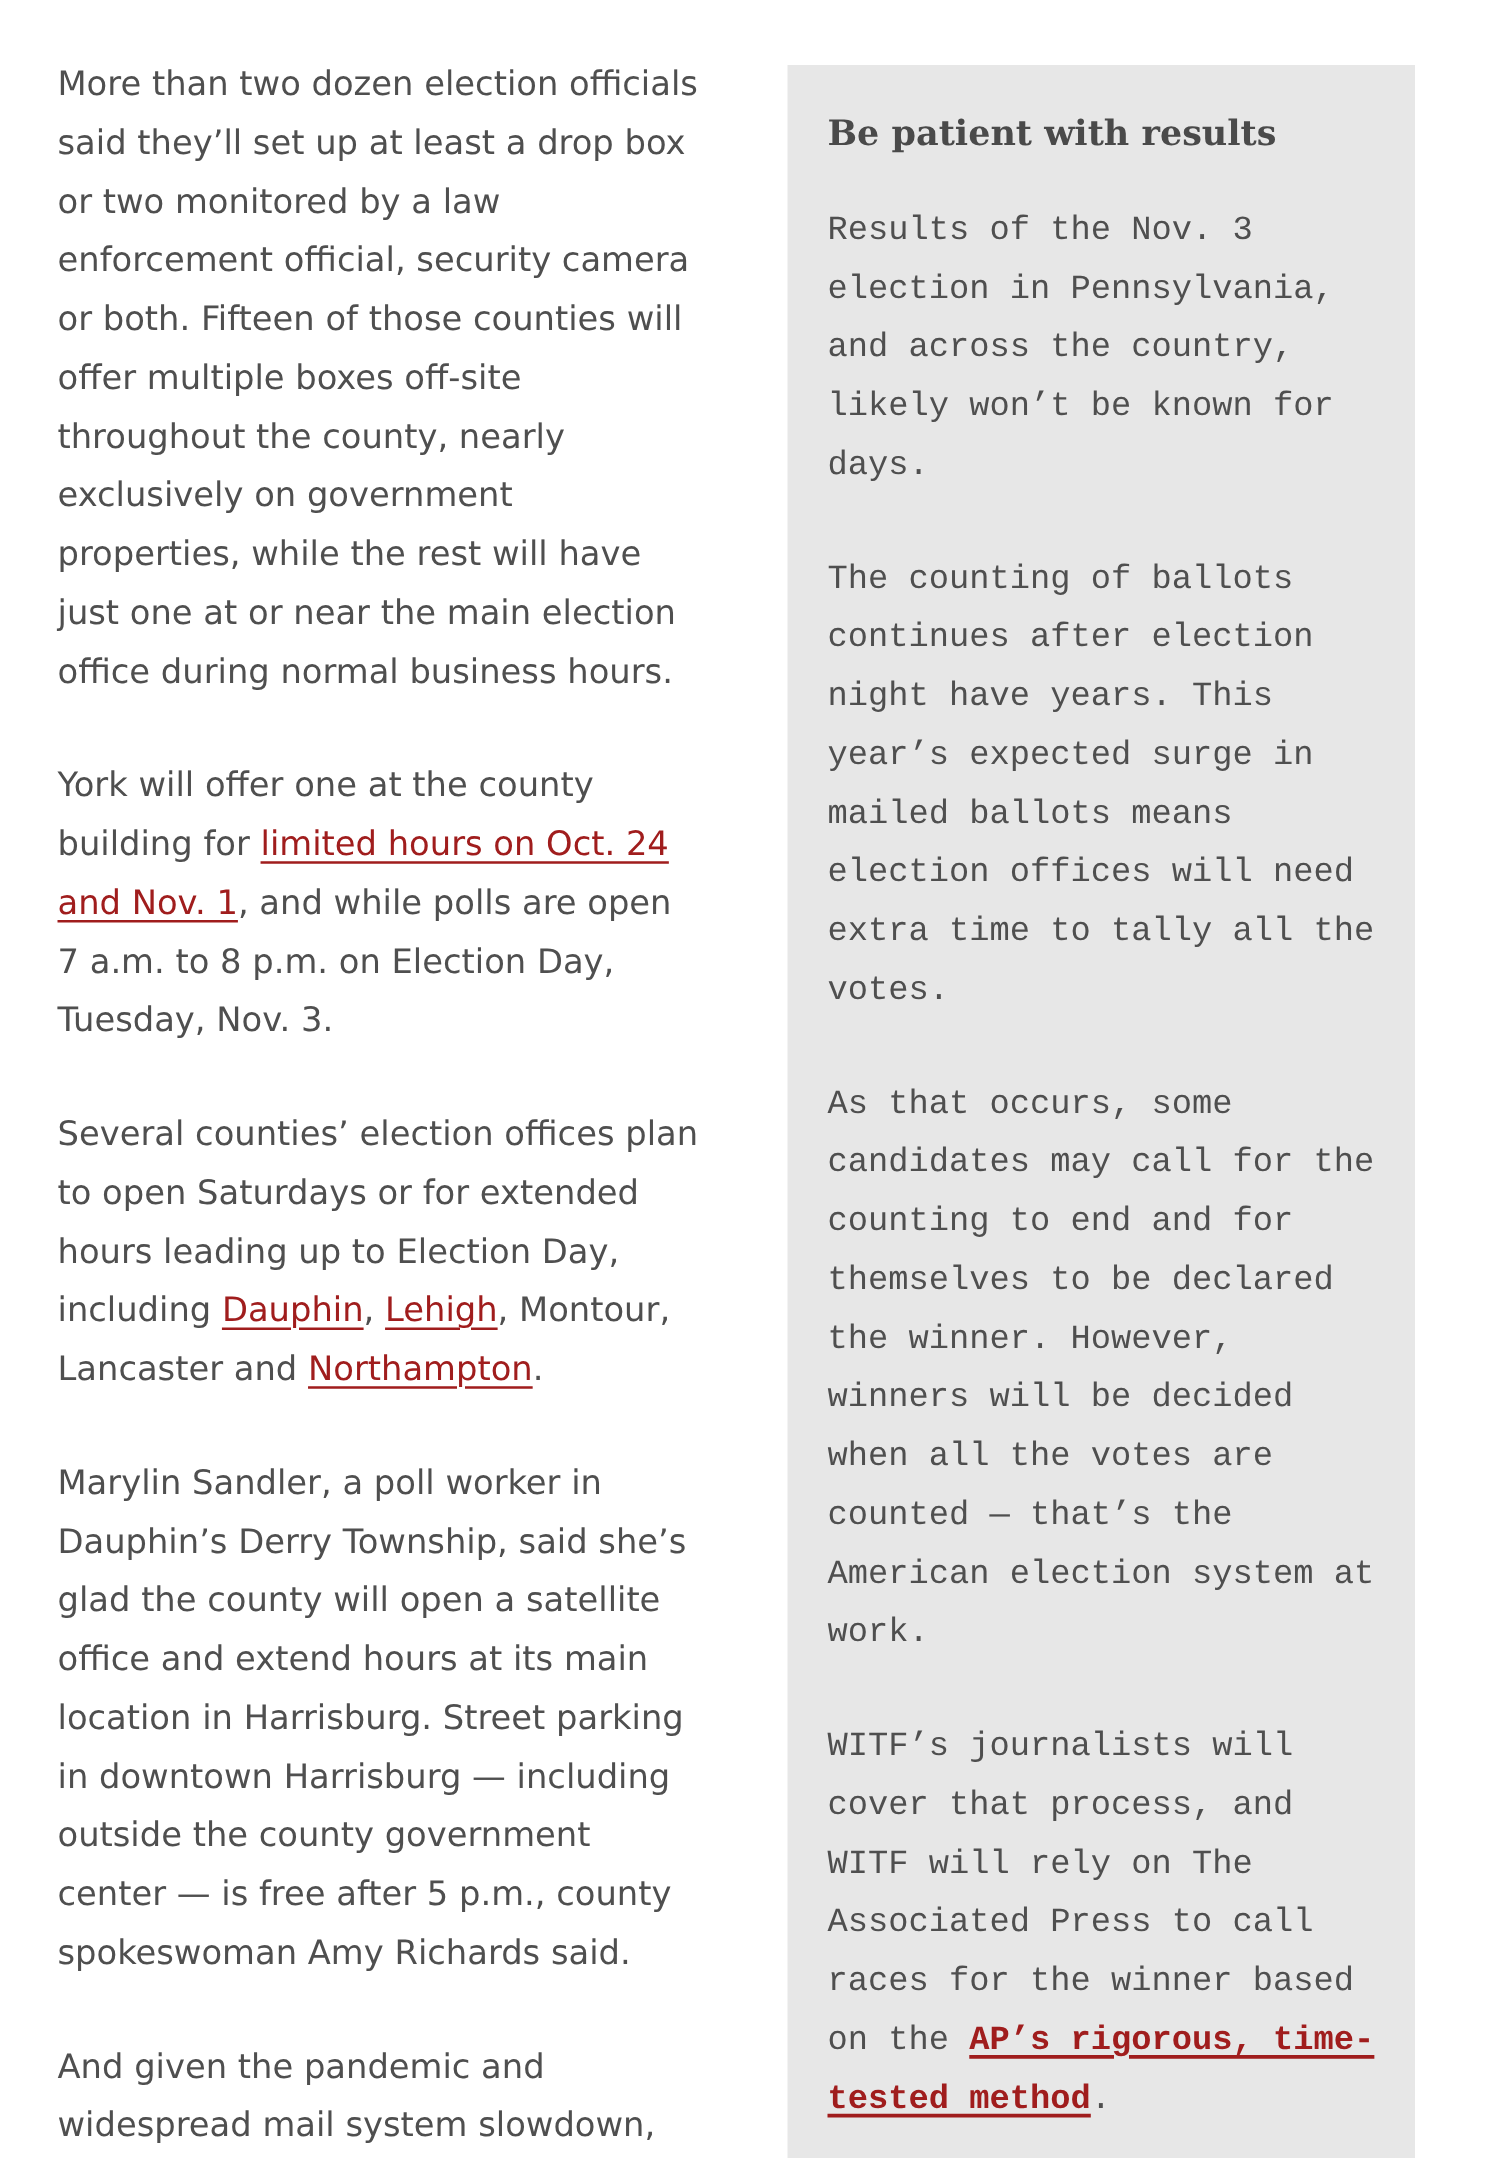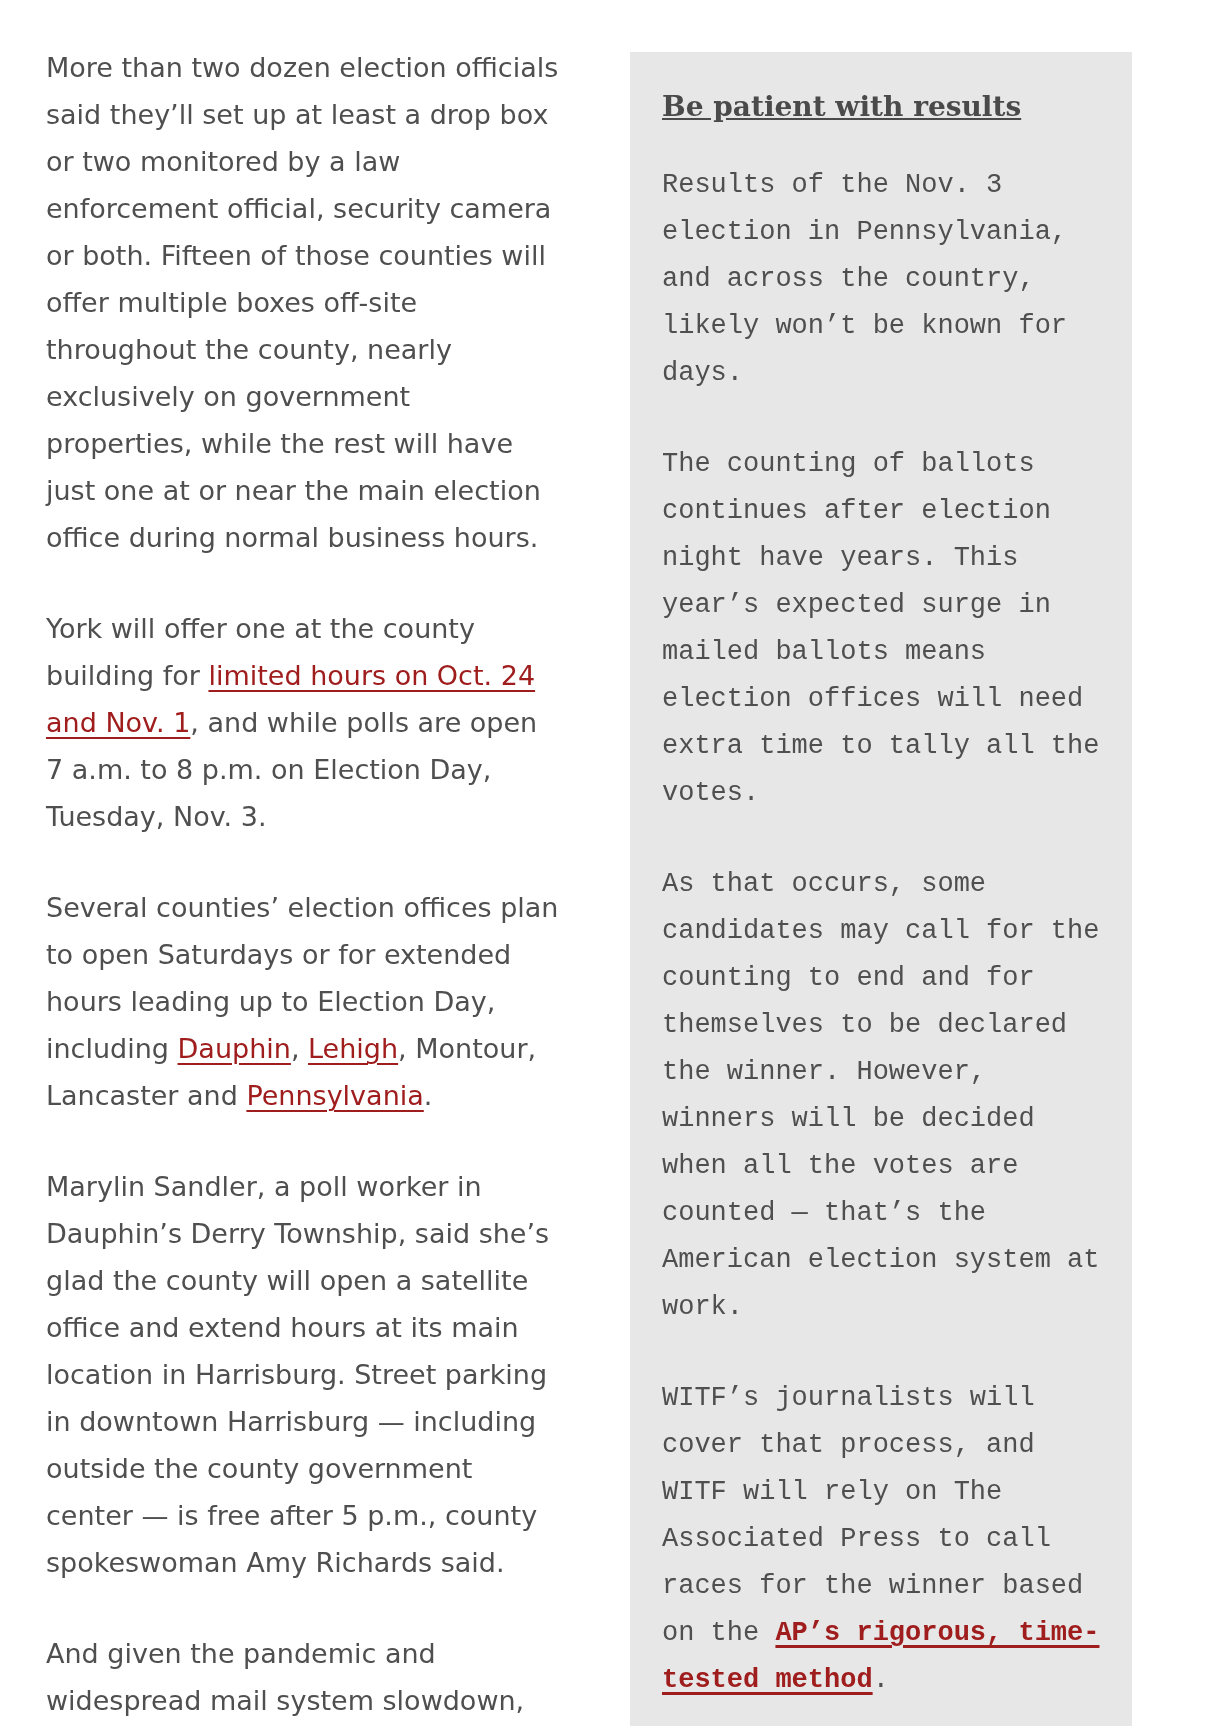--- a/index.html
+++ b/index.html
@@ -26,21 +26,20 @@
     padding: 36px 32px 86px 32px;
     background: var(--callout-bg, #e7e7e7);
   }
   .callout h2 {
     margin: 0 0 36px 0;
     font-family: "DejaVu Serif", "Liberation Serif", serif;
     font-weight: bold;
     font-size: 28px;
     line-height: 38px;
     color: var(--title-text, #4a4a4a);
-    text-decoration: underline;
   }
   p {
     margin: 0 0 44px 0;
     font-size: 27px;
     line-height: 47px;
   }
   .callout p {
     margin-bottom: 44px;
     font-family: Liberation Mono, monospace;
   }
@@ -93,18 +92,18 @@
         <p>WITF’s journalists will cover that process, and WITF will rely on The Associated Press to call races for the winner based on the <a href="#" class="link bold">AP’s rigorous, time-tested method</a>.</p>
       </div>
     <div class="btn-row">
       <a class="btn" href="#">More election downtown</a>
     </div>
   </aside>
 
   <div class="article-text">
       <p>More than two dozen election officials said they’ll set up at least a drop box or two monitored by a law enforcement official, security camera or both. Fifteen of those counties will offer multiple boxes off-site throughout the county, nearly exclusively on government properties, while the rest will have just one at or near the main election office during normal business hours.</p>
       <p>York will offer one at the county building for <a href="#" class="link">limited hours on Oct. 24 and Nov. 1</a>, and while polls are open 7 a.m. to 8 p.m. on Election Day, Tuesday, Nov. 3.</p>
-      <p>Several counties’ election offices plan to open Saturdays or for extended hours leading up to Election Day, including <a href="#" class="link">Dauphin</a>, <a href="#" class="link">Lehigh</a>, Montour, Lancaster and <a href="#" class="link">Pennsylvania</a>.</p>
+      <p>Several counties’ election offices plan to open Saturdays or for extended hours leading up to Election Day, including <a href="#" class="link">Dauphin</a>, <a href="#" class="link">Lehigh</a>, Montour, Lancaster and <a href="#" class="link">Northampton</a>.</p>
       <p>Marylin Sandler, a poll worker in Dauphin’s Derry Township, said she’s glad the county will open a satellite office and extend hours at its main location in Harrisburg. Street parking in downtown Harrisburg — including outside the county government center — is free after 5 p.m., county spokeswoman Amy Richards said.</p>
       <p>And given the pandemic and widespread mail system slowdown, the decision against offering multiple drop boxes throughout the 558-square mile county amounts to voter suppression, she said.</p>
     </div>
 
 </div>
 
 </body></html>

